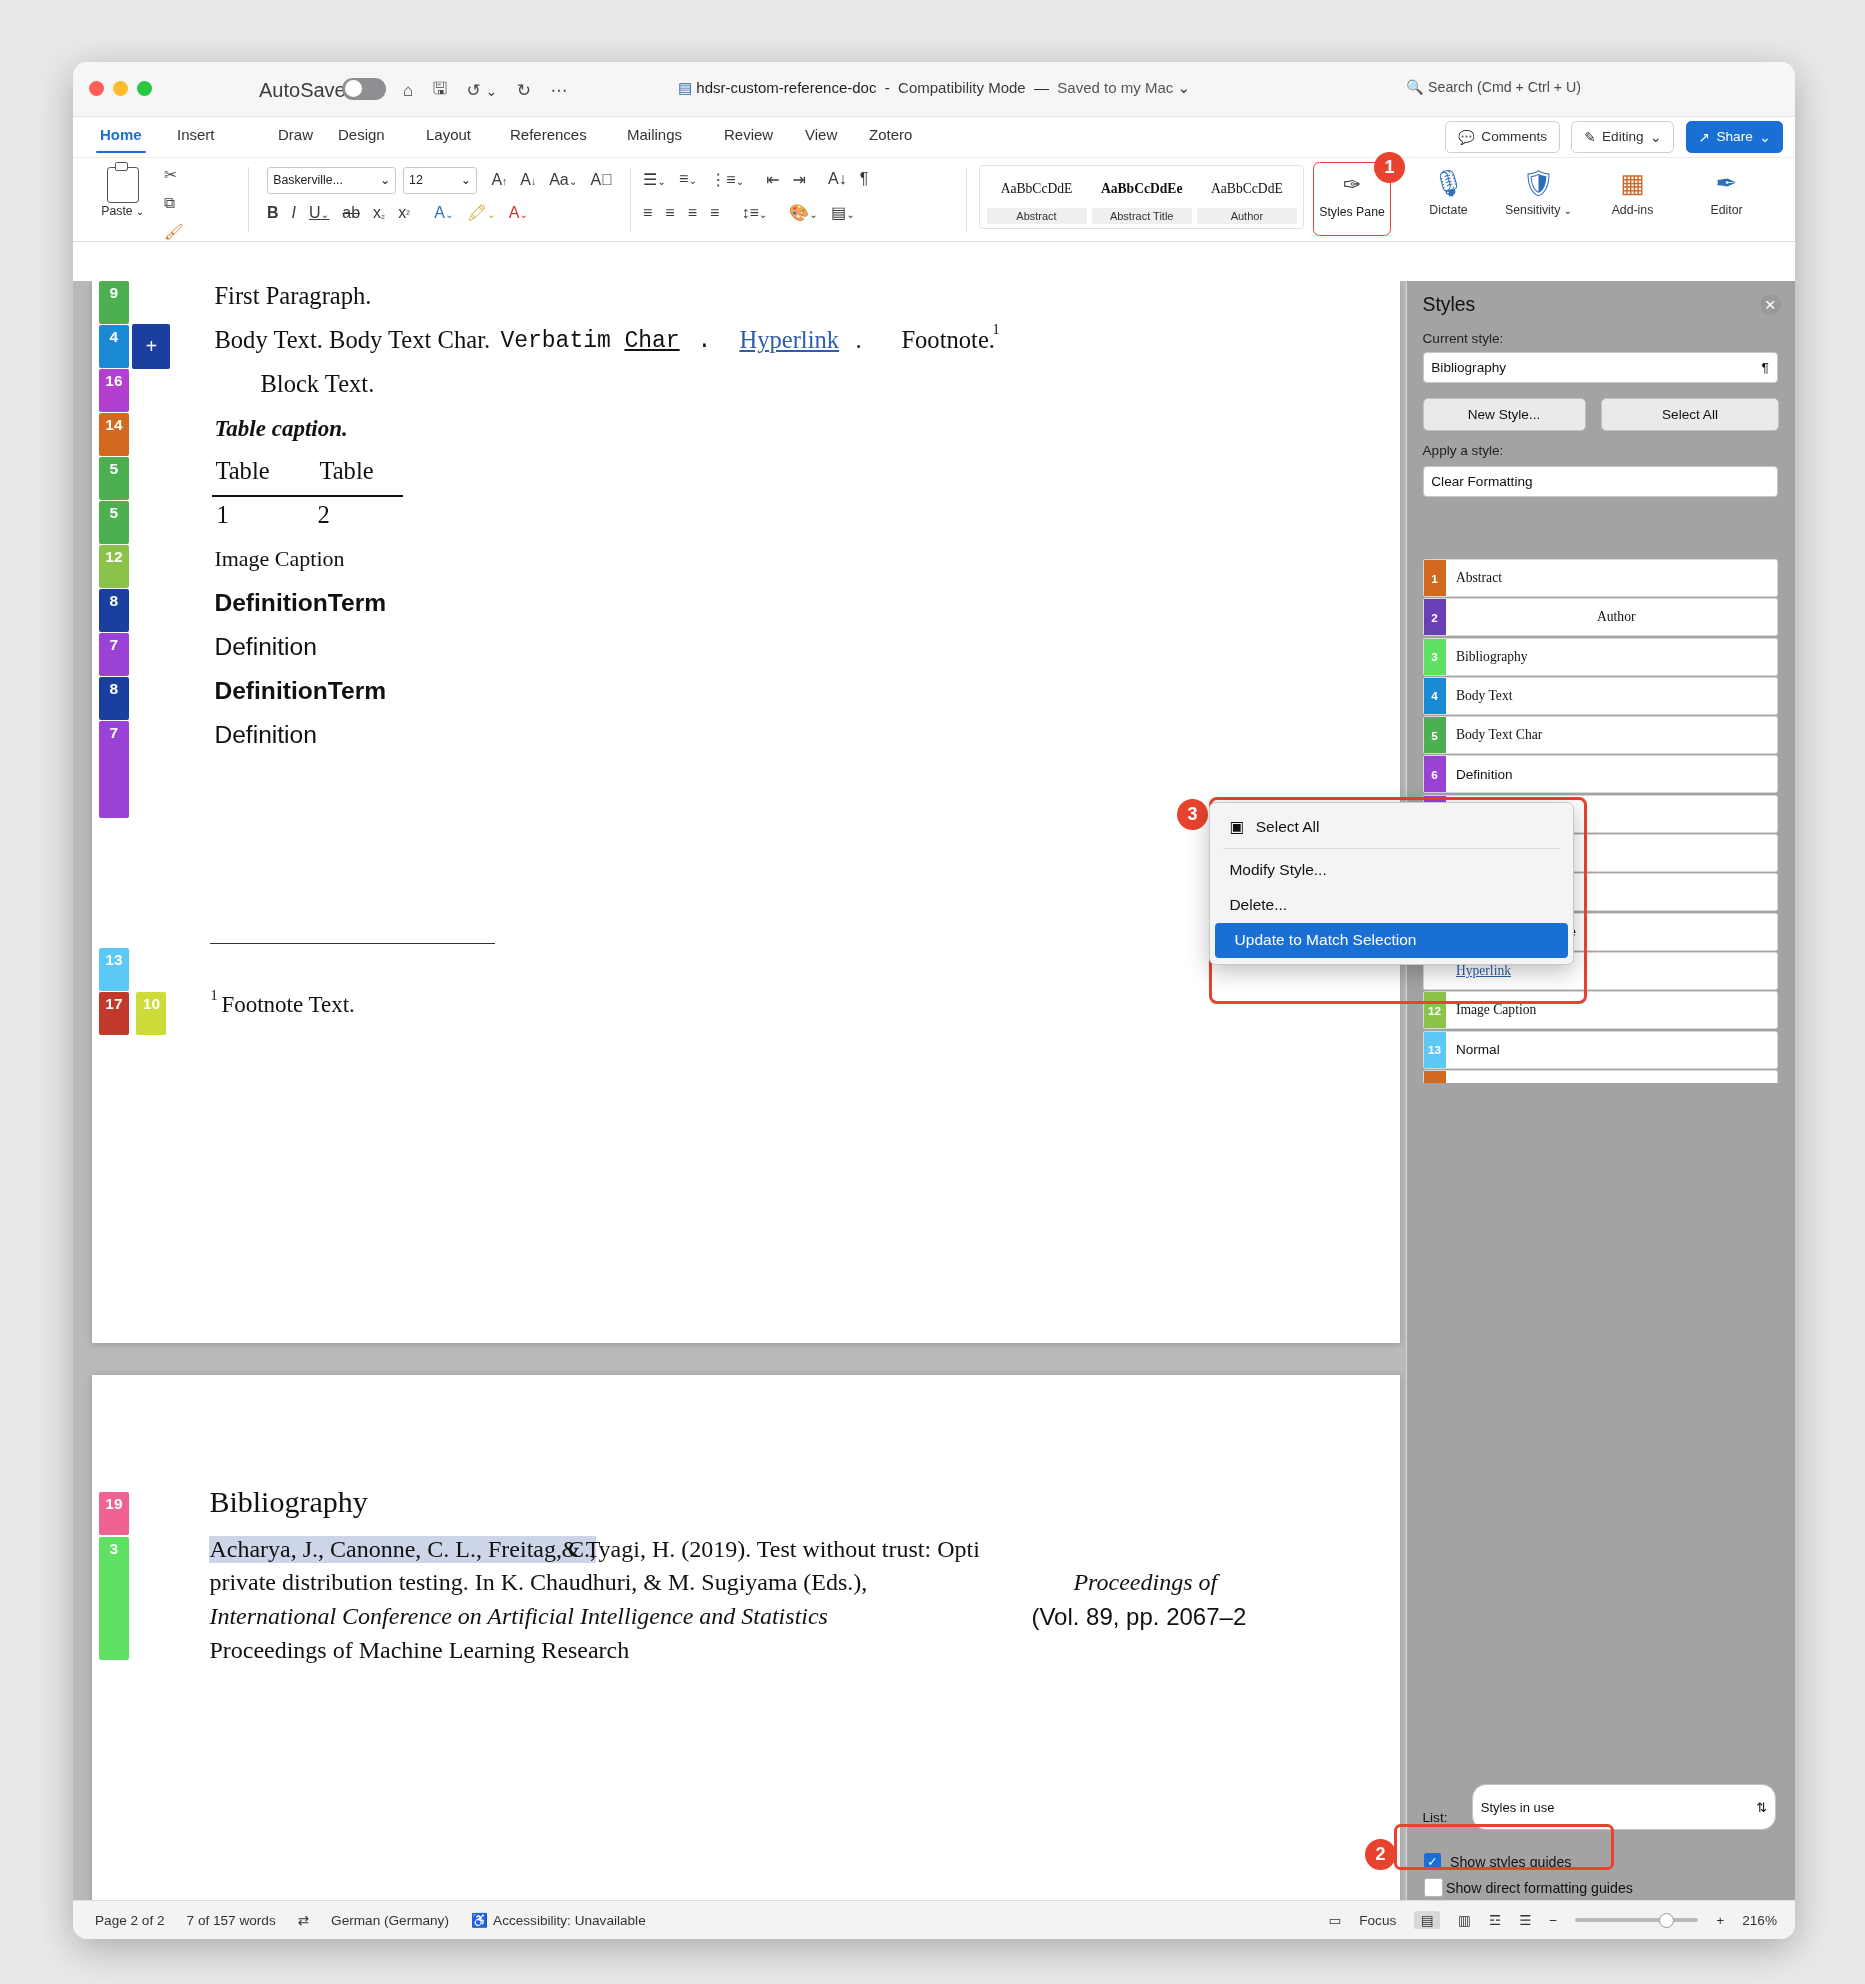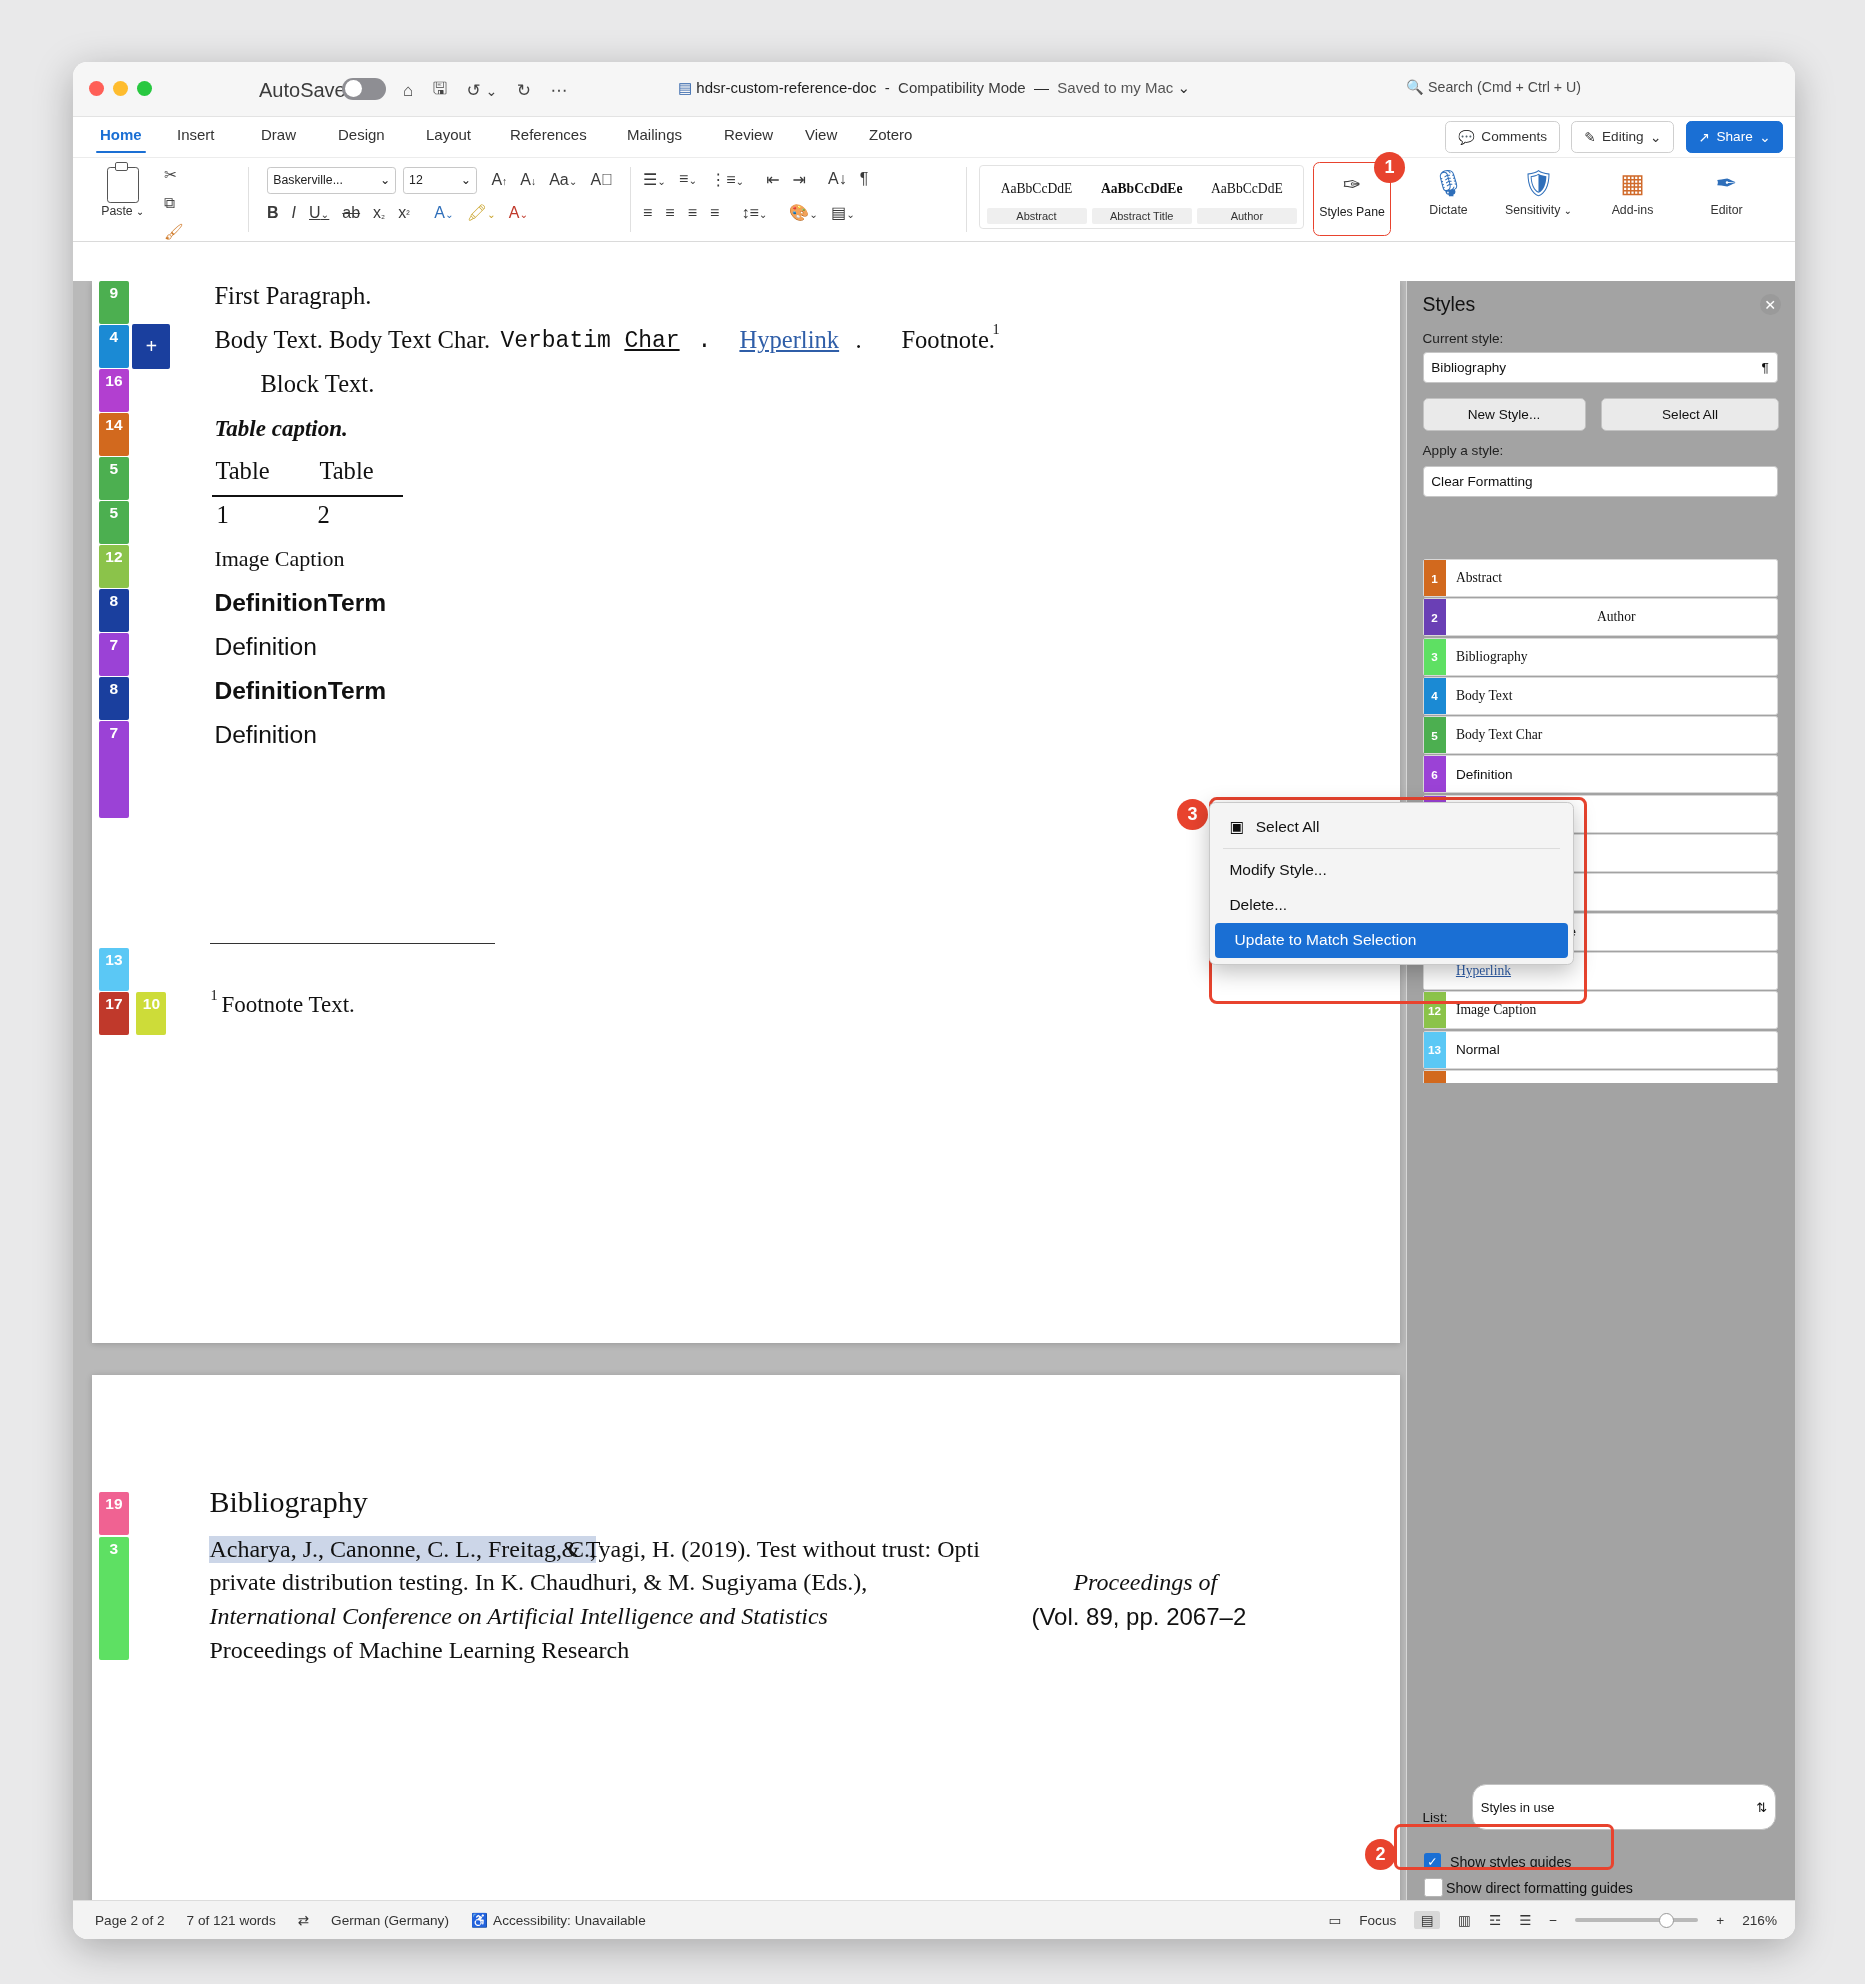--- a/index.html
+++ b/index.html
@@ -129,21 +129,21 @@
     </div>
     <div class="search">
       <span>🔍</span>
       <span>Search (Cmd + Ctrl + U)</span>
     </div>
   </div>
 
   <div class="tabs">
     <div class="tab active" style="left:27px">Home</div>
     <div class="tab" style="left:104px">Insert</div>
-    <div class="tab" style="left:188px">Draw</div>
+    <div class="tab" style="left:205px">Draw</div>
     <div class="tab" style="left:265px">Design</div>
     <div class="tab" style="left:353px">Layout</div>
     <div class="tab" style="left:437px">References</div>
     <div class="tab" style="left:554px">Mailings</div>
     <div class="tab" style="left:651px">Review</div>
     <div class="tab" style="left:732px">View</div>
     <div class="tab" style="left:796px">Zotero</div>
     <div class="rb-right">
       <div class="pill">
         <span>💬</span>
@@ -428,21 +428,21 @@
       <div class="ctx-item sel">Update to Match Selection</div>
     </div>
     <div class="badge" style="left:1104px;top:518px">3</div>
 
     <div class="hl-box" style="left:1321px;bottom:31px;width:214px;height:40px;border-radius:6.5px"></div>
     <div class="badge" style="left:1292px;bottom:31px">2</div>
   </div>
 
   <div class="status">
     <div class="s">Page 2 of 2</div>
-    <div class="s">7 of 121 words</div>
+    <div class="s">7 of 157 words</div>
     <div class="s">⇄</div>
     <div class="s">German (Germany)</div>
     <div class="s">♿</div>
     <div class="s" style="margin-left:5.2px">Accessibility: Unavailable</div>
     <div class="right">
       <span>▭</span>
       <span>Focus</span>
       <span style="background:#d8d8d8;padding:1.3px 6.5px;border-radius:2.6px">▤</span>
       <span>▥</span>
       <span>☲</span>

